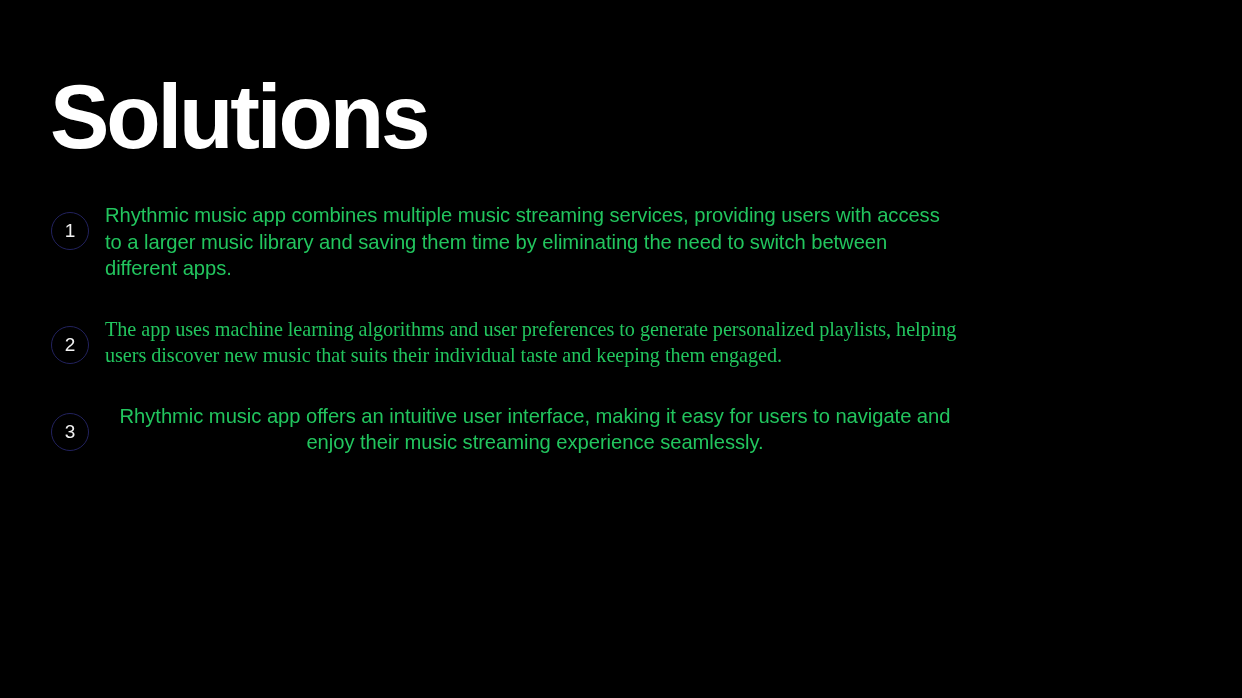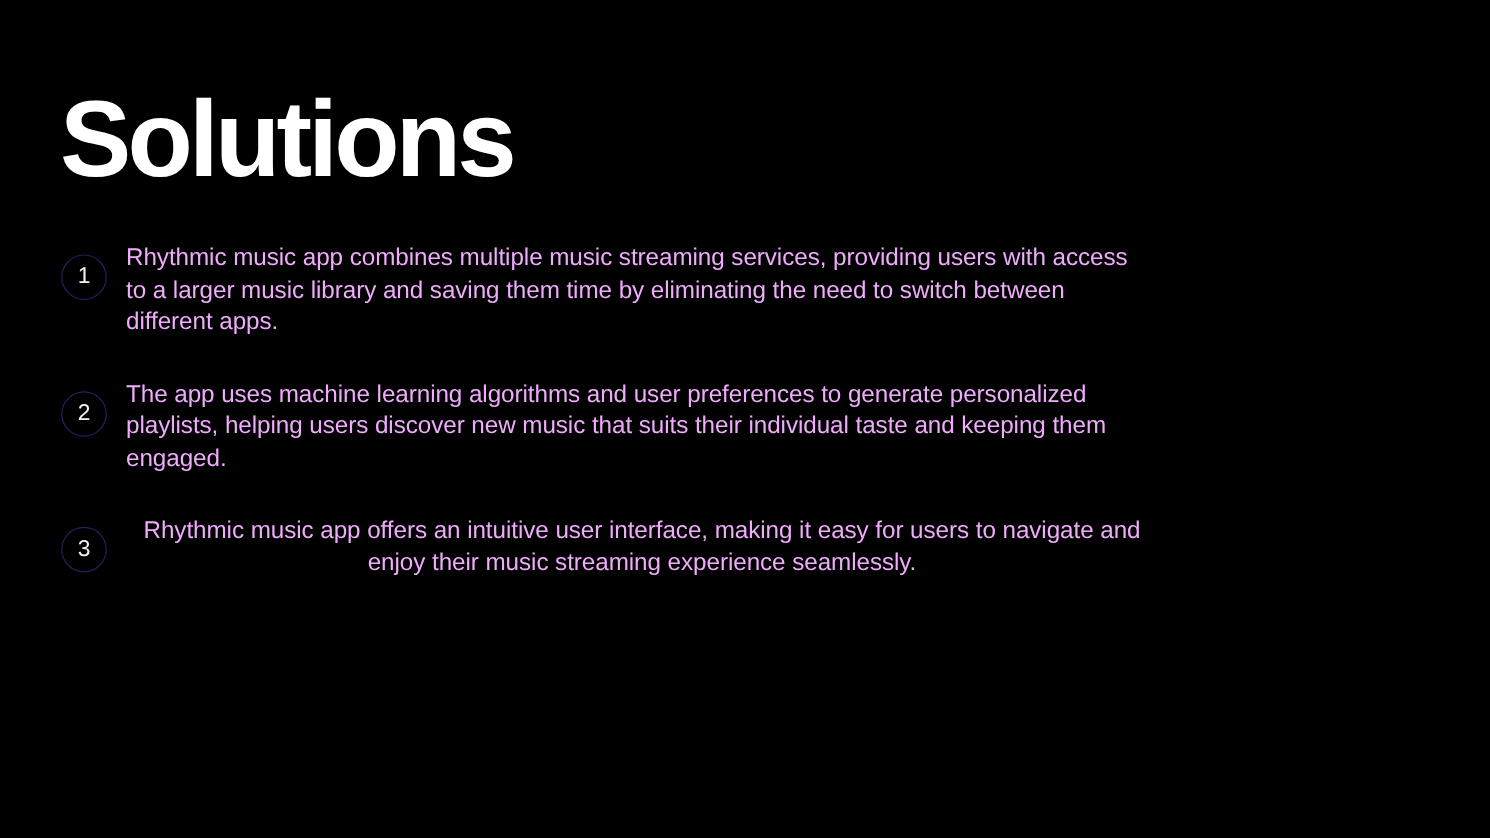--- a/index.html
+++ b/index.html
@@ -86,30 +86,31 @@
     display: block;
     margin-top: -1px;
   }
 
   .solution-text {
     display: block;
     font-family: "Liberation Sans", sans-serif;
     font-size: 20.2px;
     font-weight: 400;
     line-height: 26.5px;
-    color: #f0abfc;
+    color: #22c55e;
     letter-spacing: -0.05px;
     margin: 0;
     padding-top: 3px;
     max-width: 870px;
   }
 
   
   .solution-item[data-index="1"] .solution-text {
     max-width: 900px;
+    font-family: Liberation Serif, serif;
   }
   .solution-item[data-index="0"] .solution-text {
     max-width: 840px;
   }
   .solution-item[data-index="2"] .solution-text {
     max-width: 860px;
     text-align: center;
   }
 </style>
 </head>

